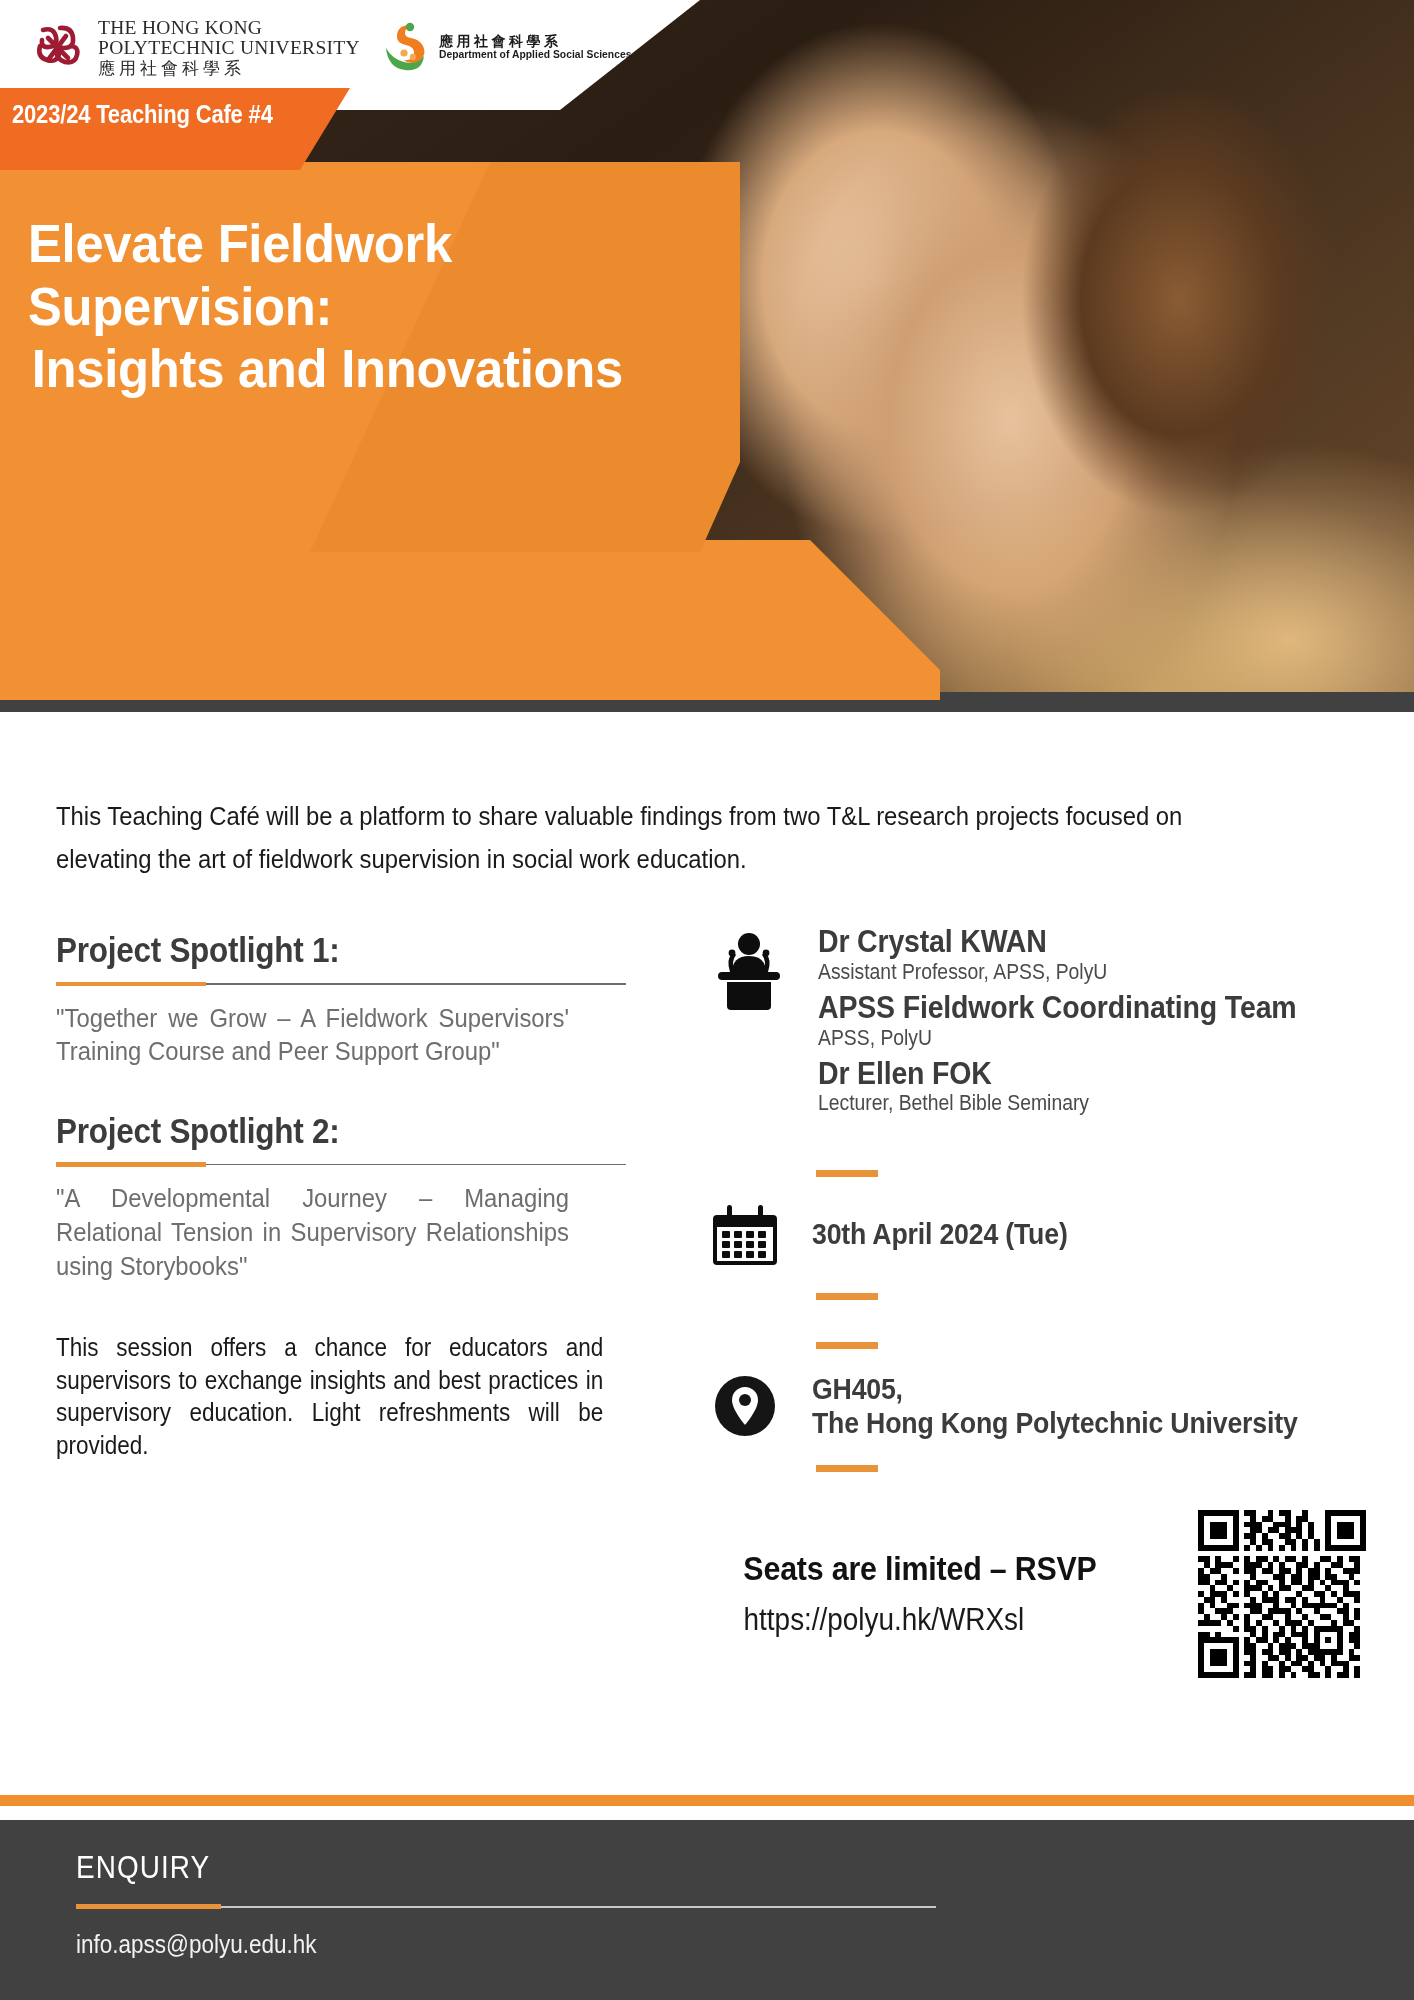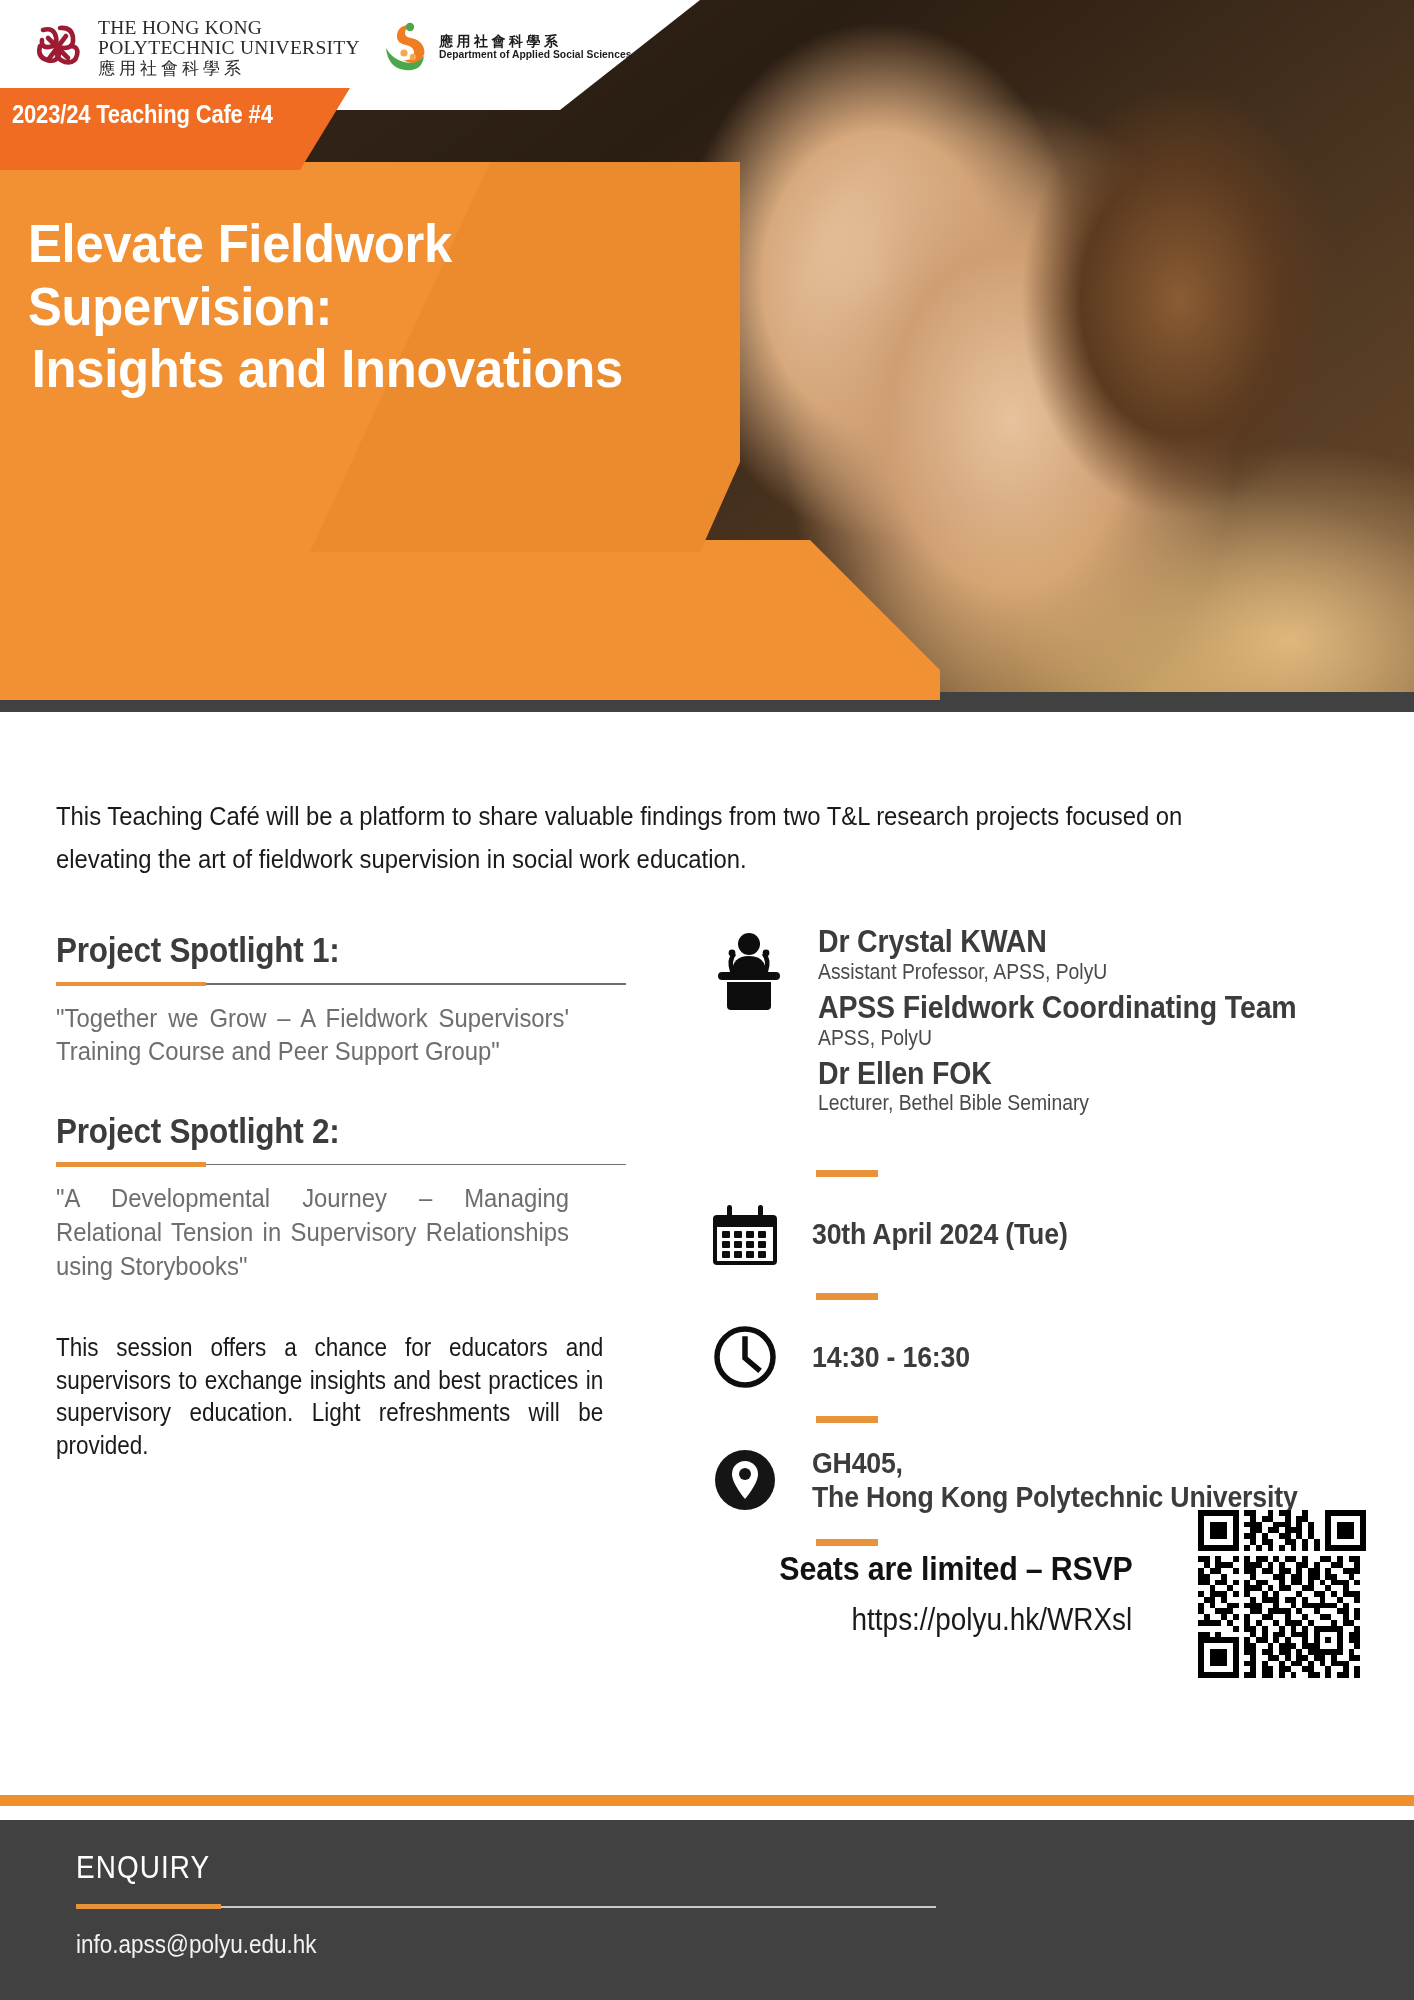--- a/index.html
+++ b/index.html
@@ -333,21 +333,21 @@
     position: absolute;
     top: 750px; left: 20px;
     width: 1000px;
     display: flex;
     align-items: flex-start;
     gap: 50px;
   }
   .rsvp-texts {
     display: flex;
     flex-direction: column;
-    align-items: flex-end;
+    align-items: flex-start;
     padding-top: 40px;
     width: 420px;
   }
   .rsvp-head {
     font-family: "Liberation Sans", sans-serif;
     font-weight: bold;
     font-size: 33px;
     letter-spacing: -0.2px;
     color: #121212;
     transform: scaleX(0.92);
@@ -550,29 +550,20 @@
                 <rect x="33" y="48" width="8" height="7" rx="1"></rect>
                 <rect x="45" y="48" width="8" height="7" rx="1"></rect>
               </g>
             </svg>
           </span>
           <span class="detail-text">30th April 2024 (Tue)</span>
         </div>
 
         <div class="orange-tick"></div>
 
-        <div class="detail-row">
-          <span class="detail-icon">
-            <svg viewBox="0 0 64 64" width="64" height="64" aria-hidden="true">
-              <circle cx="32" cy="32" r="28" fill="none" stroke="#0d0d0d" stroke-width="5.5"></circle>
-              <path d="M32 14 V33 L45 44" fill="none" stroke="#0d0d0d" stroke-width="5.5" stroke-linecap="square" stroke-linejoin="miter"></path>
-            </svg>
-          </span>
-          <span class="detail-text">14:30 - 16:30</span>
-        </div>
 
         <div class="orange-tick"></div>
 
         <div class="detail-row">
           <span class="detail-icon">
             <svg viewBox="0 0 64 64" width="64" height="64" aria-hidden="true">
               <circle cx="32" cy="32" r="30" fill="#151515"></circle>
               <path d="M32 13 a13 13 0 0 0 -13 13 c0 10 13 25 13 25 s13 -15 13 -25 a13 13 0 0 0 -13 -13z" fill="#ffffff"></path>
               <circle cx="32" cy="26" r="6" fill="#151515"></circle>
             </svg>

